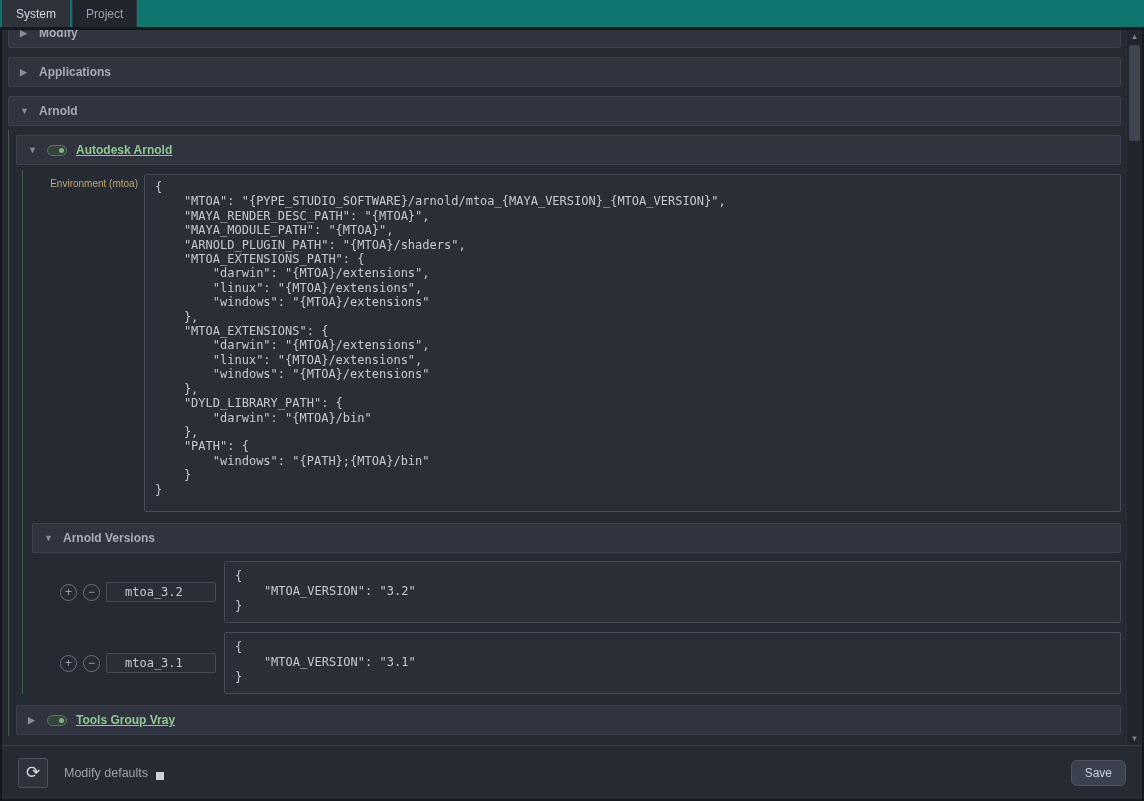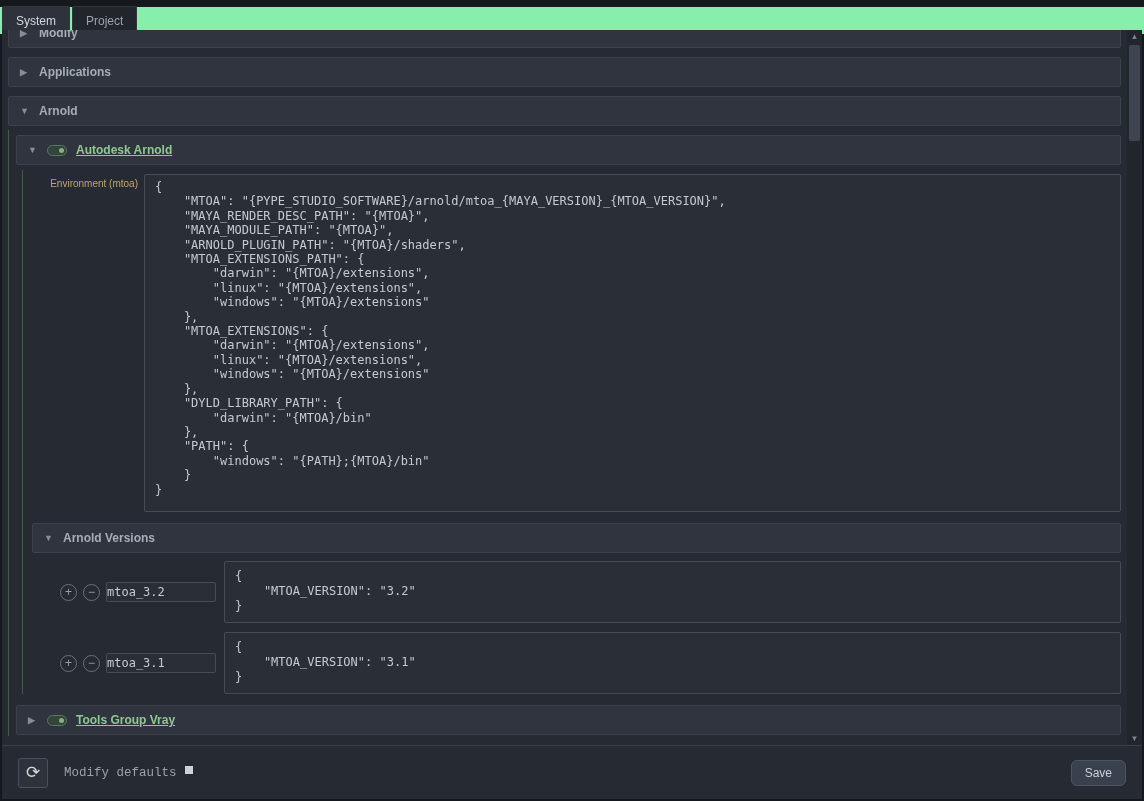--- a/index.html
+++ b/index.html
@@ -5,21 +5,21 @@
   * { margin:0; padding:0; box-sizing:border-box; }
   html,body { width:1144px; height:801px; }
   body {
     position:relative; overflow:hidden;
     background:#15181d;
     font-family:"Liberation Sans", sans-serif;
     -webkit-font-smoothing:antialiased;
   }
 
   
-  .tabbar { position:absolute; top:7px; left:0; right:0; height:27px; background:#86efac;
+  .tabbar { position:absolute; top:0; left:0; right:0; height:27px; background:#0f766e;
             display:flex; align-items:flex-end; padding-left:2px; gap:2px; }
   .tab { padding:7px 13px 6px; font-size:12px; color:#9ba2ac; background:#21252c;
          border:1px solid #31363f; border-bottom:none; border-radius:2px 2px 0 0; cursor:default; }
   .tab.active { background:#2d323b; color:#d4d8de; }
 
   
   .content { position:absolute; top:30px; left:2px; right:17px; bottom:56px;
              background:#262a32; overflow:hidden; }
 
   .hdr { height:30px; margin:9px 6px 0 6px; background:#2f343e;
@@ -54,21 +54,21 @@
   
   .versions { margin-left:16px; }
   .versions .hdr { margin-left:0; margin-top:11px; }
   .ver-row { display:flex; align-items:center; margin:8px 6px 0 28px; gap:6px; }
   .ver-row + .ver-row { margin-top:9px; }
   .round-btn { width:17px; height:17px; border-radius:50%; border:1px solid #6a7280;
                background:transparent; color:#9aa1ab; font-size:12px; line-height:14px;
                display:flex; align-items:center; justify-content:center; cursor:default; flex:0 0 auto; }
   .key-input { width:110px; height:20px; background:#2a2e37; border:1px solid #454b57;
                border-radius:2px; color:#c5cad2; font-family:"DejaVu Sans Mono", monospace;
-               font-size:12px; padding:2px 0; outline:none; margin-right:2px; flex:0 0 auto; }
+               font-size:12px; padding:2px 18px; outline:none; margin-right:2px; flex:0 0 auto; }
   .ver-json { flex:1; height:62px; line-height:15px; padding-top:7px; }
 
   .vray-hdr { margin-top:11px; }
 
   
   .vline { position:absolute; width:1px; background:rgba(106,150,114,0.45); }
   .vline-tools { left:8px; top:130px; height:606px; }
   .vline-arnold { left:22px; top:170px; height:524px; }
 
   
@@ -80,21 +80,21 @@
   .vscroll .thumb { position:absolute; left:2px; right:2px; top:15px; height:96px;
                     background:#3f4550; border-radius:2px; }
 
   
   .footer { position:absolute; left:2px; right:2px; bottom:2px; height:54px;
             background:#262a32; border-top:1px solid #3a404b;
             display:flex; align-items:center; padding:0 16px; gap:16px; }
   .refresh-btn { width:30px; height:30px; border:1px solid #4a515e; border-radius:3px;
                  background:#2d323b; color:#d6dbe1; font-size:17px;
                  display:flex; align-items:center; justify-content:center; cursor:default; }
-  .modify-wrap { display:flex; align-items:flex-start; gap:8px;font-family:Liberation Mono, monospace; }
+  .modify-wrap { display:flex; align-items:flex-end; gap:8px; }
   .modify-label { font-size:12.5px; color:#9aa1ab; }
   .modify-box { width:8px; height:8px; background:#cdd2d9; display:inline-block; }
   .save-btn { margin-left:auto; padding:5px 13px; font-size:12px; color:#ccd1d8;
               background:#3a414e; border:1px solid #4d5564; border-radius:6px; cursor:default; }
 </style>
 </head>
 <body>
 
 <div class="tabbar">
   <div class="tab active">System</div>

